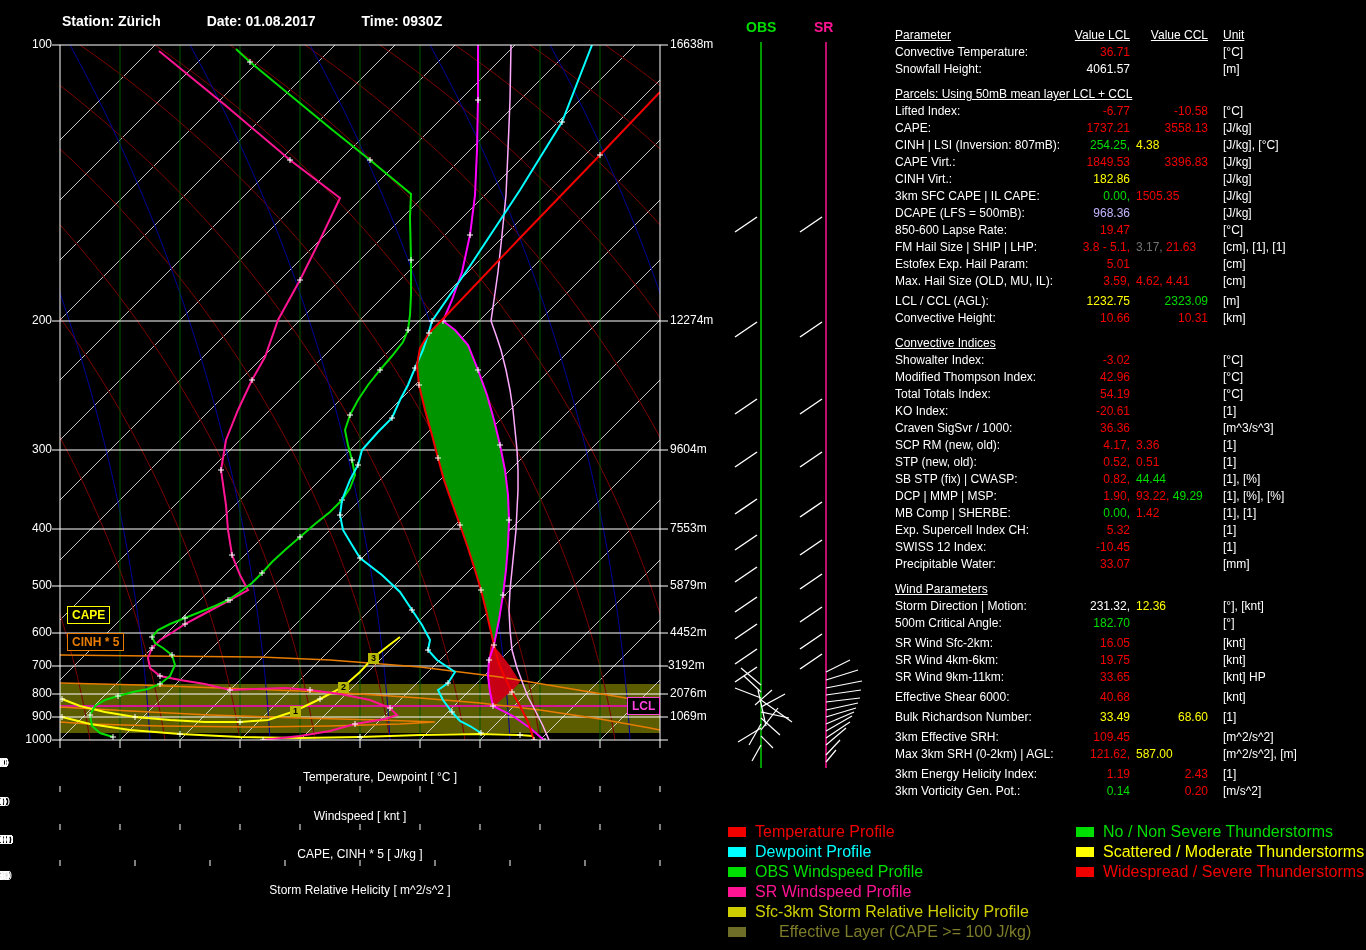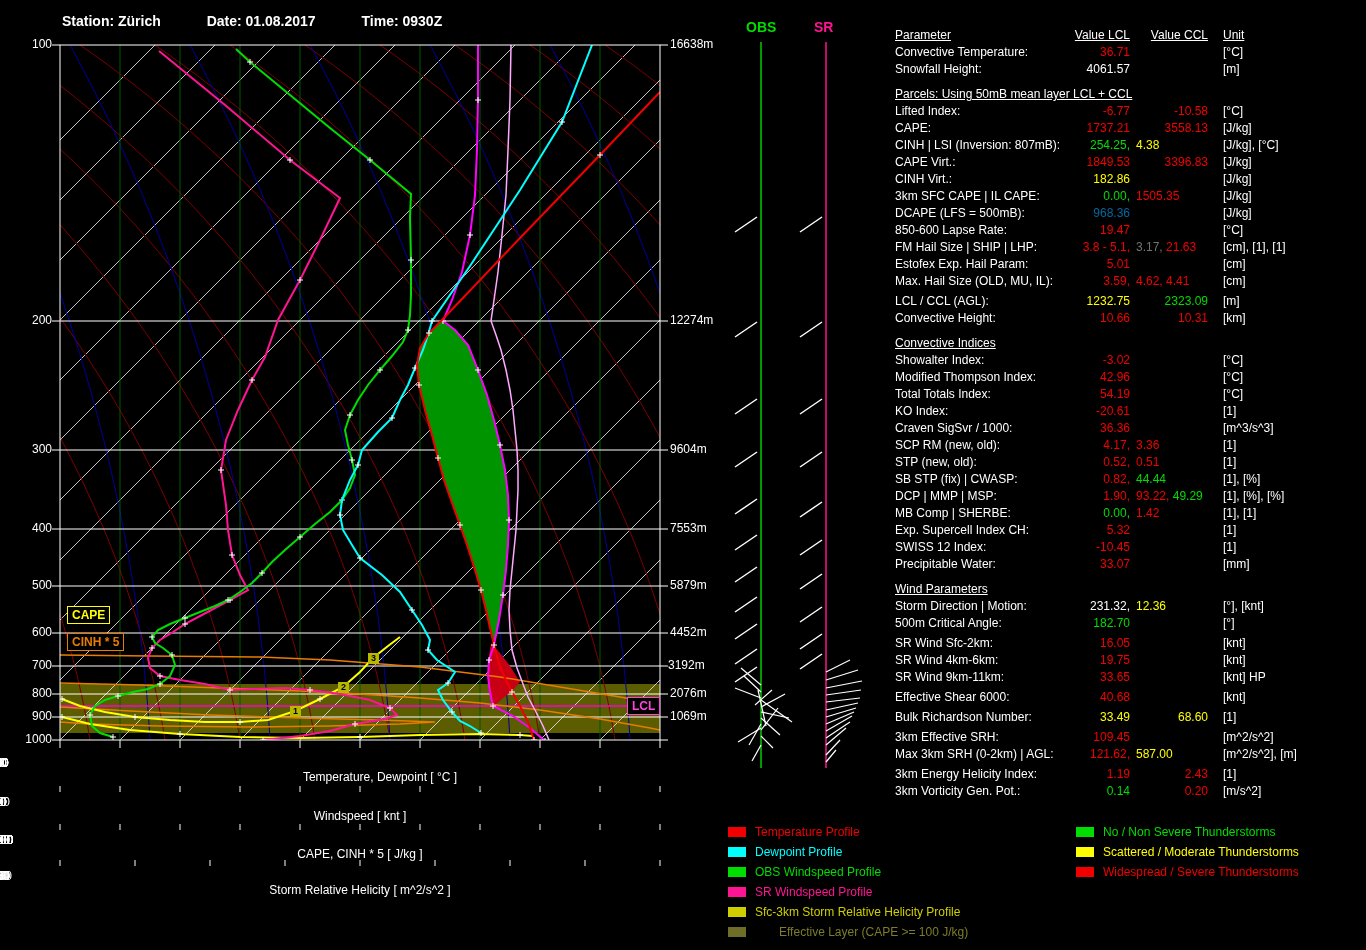--- a/index.html
+++ b/index.html
@@ -20,21 +20,21 @@
         height:17px;line-height:17px;white-space:nowrap;}
   .trow.gap{margin-top:3px;}
   .tsect{height:17px;line-height:17px;margin-top:8px;text-decoration:underline;white-space:nowrap;}
   .c1{overflow:visible;}
   .c2{text-align:right;}
   .c3l{text-align:left;padding-left:6px;}
   .c3r{text-align:right;}
   .c5{padding-left:0;}
   .thead .c1,.thead .c2,.thead .c3r,.thead .c5{text-decoration:underline;}
   
-  .legend{position:absolute;font-size:12px;}
+  .legend{position:absolute;font-size:16px;}
   .litem{display:flex;align-items:center;height:20px;white-space:nowrap;}
   .lswatch{width:18px;height:10px;margin-right:9px;flex:0 0 18px;}
 </style>
 </head>
 <body>
 
 <svg id="skewt" width="1366" height="950">
     <defs>
       <clipPath id="plotclip">
         <rect x="60" y="45" width="600" height="695"></rect>
@@ -529,21 +529,21 @@
       </div>
       <div class="trow">
         <span class="c1">3km SFC CAPE | IL CAPE:</span>
         <span class="c2"><span style="color: rgb(0, 221, 0);">0.00,</span></span>
         <span class="c3l"><span style="color: rgb(242, 0, 0);">1505.35</span></span>
         <span></span>
         <span class="c5">[J/kg]</span>
       </div>
       <div class="trow">
         <span class="c1">DCAPE (LFS = 500mB):</span>
-        <span class="c2"><span style="color: #0369a1; text-align: right;">968.36</span></span>
+        <span class="c2"><span style="color: #c4b5fd; text-align: right;">968.36</span></span>
         <span class="c3l"></span>
         <span></span>
         <span class="c5">[J/kg]</span>
       </div>
       <div class="trow">
         <span class="c1">850-600 Lapse Rate:</span>
         <span class="c2"><span style="color: rgb(242, 0, 0);">19.47</span></span>
         <span class="c3l"></span>
         <span></span>
         <span class="c5">[°C]</span>

